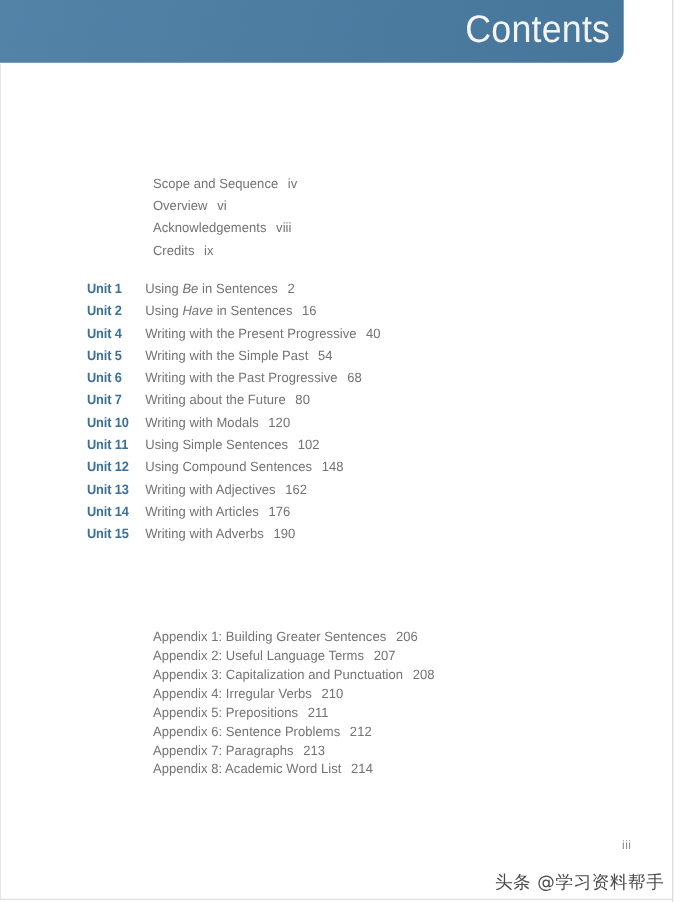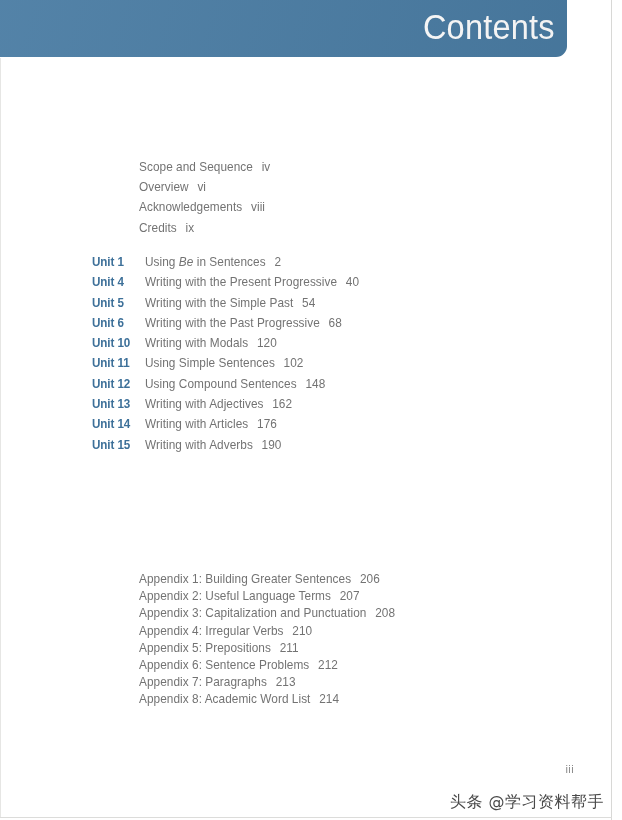--- a/index.html
+++ b/index.html
@@ -109,21 +109,21 @@
     top: 157px;
   }
   #front-matter .toc-row {
     height: 20.2px;
     line-height: 20.2px;
   }
 
   
   #unit-list {
     position: absolute;
-    left: 92px;
+    left: 79px;
     top: 252px;
   }
   #unit-list .unit-row {
     height: 20.3px;
     line-height: 20.3px;
     position: relative;
     white-space: nowrap;
   }
   .unit-label {
     display: inline-block;
@@ -190,23 +190,25 @@
 
   <div id="front-matter">
       <div class="toc-row toc-text" style="color: rgb(115, 115, 115);"><span>Scope and Sequence</span><span class="pagenum">iv</span></div>
       <div class="toc-row toc-text" style="color: rgb(115, 115, 115);"><span>Overview</span><span class="pagenum">vi</span></div>
       <div class="toc-row toc-text" style="color: rgb(115, 115, 115);"><span>Acknowledgements</span><span class="pagenum">viii</span></div>
       <div class="toc-row toc-text" style="color: rgb(115, 115, 115);"><span>Credits</span><span class="pagenum">ix</span></div>
     </div>
 
   <div id="unit-list">
       <div class="unit-row"><span class="unit-label" style="color: rgb(61, 112, 153);">Unit 1</span><span class="unit-title toc-text" style="color: rgb(115, 115, 115);"><span>Using </span><em>Be</em><span> in Sentences</span><span class="pagenum">2</span></span></div>
+      <div class="unit-row"><span class="unit-label" style="color: rgb(61, 112, 153);">Unit 2</span><span class="unit-title toc-text" style="color: rgb(115, 115, 115);"><span>Using </span><em>Have</em><span> in Sentences</span><span class="pagenum">16</span></span></div>
       <div class="unit-row"><span class="unit-label" style="color: rgb(61, 112, 153);">Unit 4</span><span class="unit-title toc-text" style="color: rgb(115, 115, 115);"><span>Writing with the Present Progressive</span><span class="pagenum">40</span></span></div>
       <div class="unit-row"><span class="unit-label" style="color: rgb(61, 112, 153);">Unit 5</span><span class="unit-title toc-text" style="color: rgb(115, 115, 115);"><span>Writing with the Simple Past</span><span class="pagenum">54</span></span></div>
       <div class="unit-row"><span class="unit-label" style="color: rgb(61, 112, 153);">Unit 6</span><span class="unit-title toc-text" style="color: rgb(115, 115, 115);"><span>Writing with the Past Progressive</span><span class="pagenum">68</span></span></div>
+      <div class="unit-row"><span class="unit-label" style="color: rgb(61, 112, 153);">Unit 7</span><span class="unit-title toc-text" style="color: rgb(115, 115, 115);"><span>Writing about the Future</span><span class="pagenum">80</span></span></div>
       <div class="unit-row"><span class="unit-label" style="color: rgb(61, 112, 153);">Unit 10</span><span class="unit-title toc-text" style="color: rgb(115, 115, 115);"><span>Writing with Modals</span><span class="pagenum">120</span></span></div>
       <div class="unit-row"><span class="unit-label" style="color: rgb(61, 112, 153);">Unit 11</span><span class="unit-title toc-text" style="color: rgb(115, 115, 115);"><span>Using Simple Sentences</span><span class="pagenum">102</span></span></div>
       <div class="unit-row"><span class="unit-label" style="color: rgb(61, 112, 153);">Unit 12</span><span class="unit-title toc-text" style="color: rgb(115, 115, 115);"><span>Using Compound Sentences</span><span class="pagenum">148</span></span></div>
       <div class="unit-row"><span class="unit-label" style="color: rgb(61, 112, 153);">Unit 13</span><span class="unit-title toc-text" style="color: rgb(115, 115, 115);"><span>Writing with Adjectives</span><span class="pagenum">162</span></span></div>
       <div class="unit-row"><span class="unit-label" style="color: rgb(61, 112, 153);">Unit 14</span><span class="unit-title toc-text" style="color: rgb(115, 115, 115);"><span>Writing with Articles</span><span class="pagenum">176</span></span></div>
       <div class="unit-row"><span class="unit-label" style="color: rgb(61, 112, 153);">Unit 15</span><span class="unit-title toc-text" style="color: rgb(115, 115, 115);"><span>Writing with Adverbs</span><span class="pagenum">190</span></span></div>
     </div>
 
   <div id="appendix-list">
       <div class="toc-row toc-text" style="color: rgb(115, 115, 115);"><span>Appendix 1: Building Greater Sentences</span><span class="pagenum">206</span></div>

